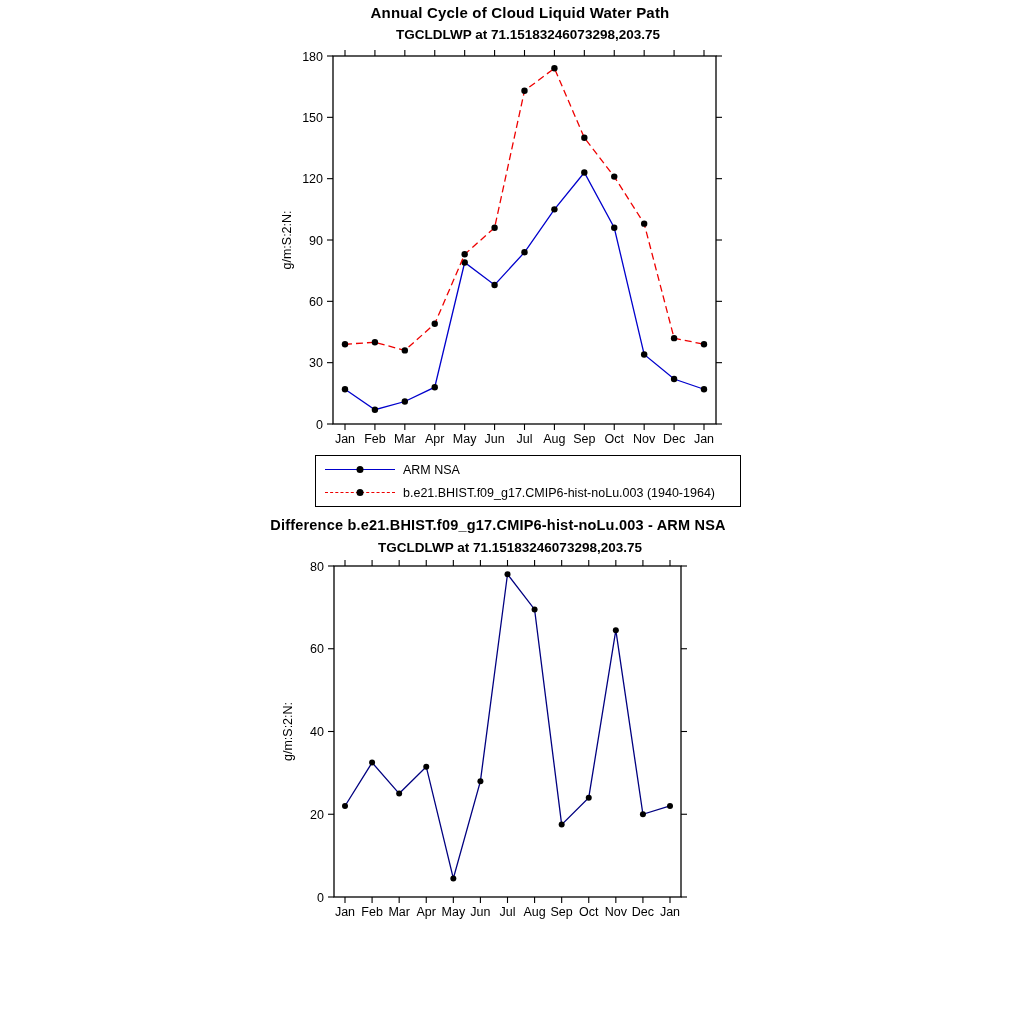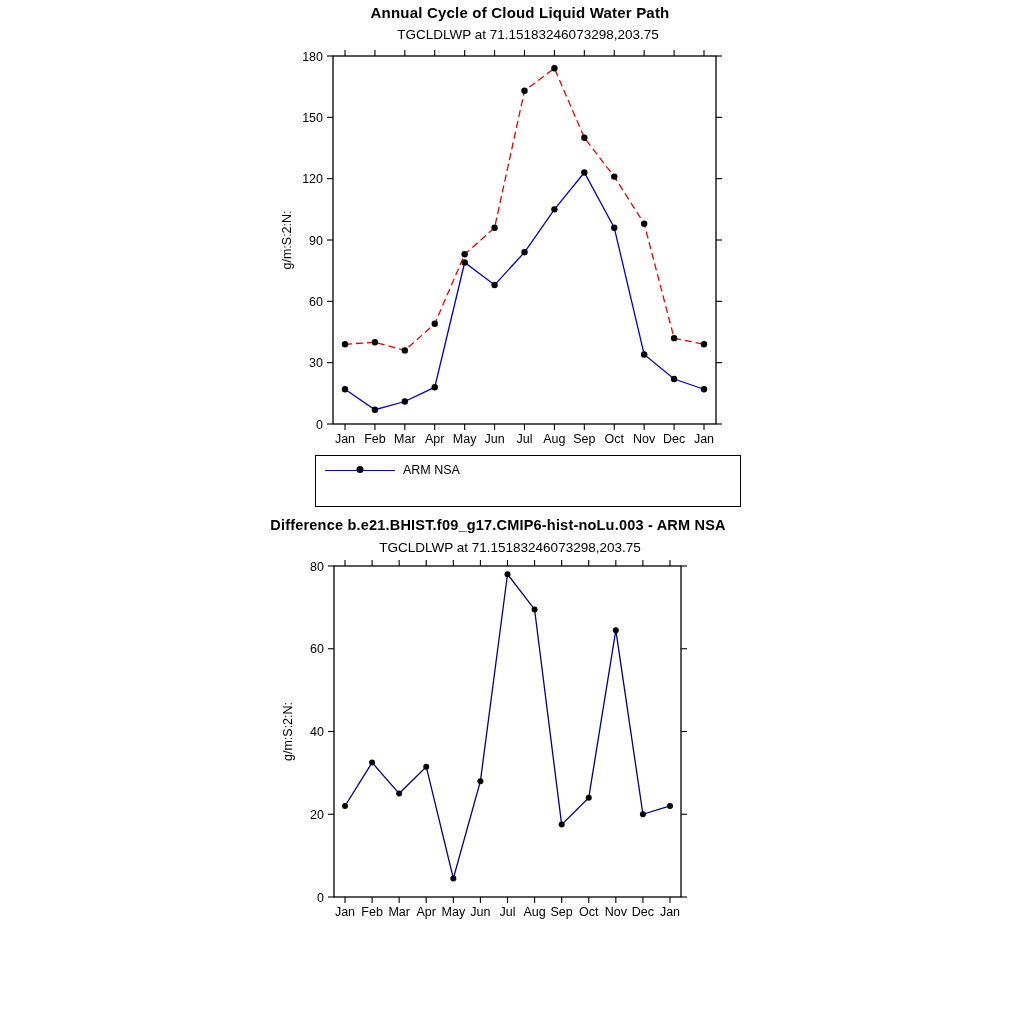--- a/index.html
+++ b/index.html
@@ -3,26 +3,26 @@
 <meta charset="utf-8">
 <style>
   html,body{margin:0;padding:0;}
   body{
     width:1024px;height:1024px;position:relative;background:#ffffff;
     font-family:"Liberation Sans","DejaVu Sans",sans-serif;color:#000;
     overflow:hidden;
   }
   .abs{position:absolute;}
   .chart-title{font-weight:bold;font-size:15px;text-align:center;letter-spacing:0.2px;}
-  .chart-subtitle{font-size:13.5px;text-align:center;}
+  .chart-subtitle{font-size:13.5px;text-align:center;font-weight:bold;}
   svg{display:block;}
   svg text{font-family:"Liberation Sans","DejaVu Sans",sans-serif;font-size:12.5px;fill:#000;}
   .legend{
     border:1px solid #000;background:#fff;
-    display:flex;flex-direction:column;justify-content:space-between;
+    display:flex;flex-direction:column;justify-content:center;
     box-sizing:border-box;padding:2px 0;
   }
   .legend-row{display:flex;align-items:center;height:24px;padding-left:9px;}
   .legend-sample{
     width:70px;height:0;border-top:1.6px solid #000;position:relative;
     margin-right:8px;flex:0 0 auto;
   }
   .legend-sample::after{
     content:'';position:absolute;left:50%;top:-4.5px;width:7px;height:7px;
     background:#000;border-radius:50%;transform:translateX(-50%);
@@ -127,20 +127,24 @@
     <circle cx="404.1666666666667" cy="177.64444444444447" r="3.2" fill="#000000"></circle>
     <circle cx="434.0833333333333" cy="292.1333333333333" r="3.2" fill="#000000"></circle>
     <circle cx="464" cy="298.26666666666665" r="3.2" fill="#000000"></circle>
   </svg>
 
 <div class="legend abs" style="left:315px;top:455px;width:426px;height:52px;">
   <div class="legend-row">
     <span class="legend-sample" style="border-top-color: rgb(0, 0, 204); border-top-style: solid;"></span>
     <span class="legend-label">ARM NSA</span>
   </div>
+  <div class="legend-row">
+    <span class="legend-sample" style="border-top-color: rgb(238, 0, 0); border-top-style: dashed;"></span>
+    <span class="legend-label">b.e21.BHIST.f09_g17.CMIP6-hist-noLu.003 (1940-1964)</span>
+  </div>
 </div>
 
 <div class="abs chart-title" style="left:210px;top:517px;width:576px;font-size:14.5px;">Difference b.e21.BHIST.f09_g17.CMIP6-hist-noLu.003 - ARM NSA</div>
 
 <div class="abs chart-subtitle" style="left:222px;top:540px;width:576px;">TGCLDLWP at 71.15183246073298,203.75</div>
 
 <svg id="plot2" class="abs" style="left:240px;top:560px;" width="530" height="380" viewBox="0 0 530 380">
     <line x1="88" y1="337" x2="94" y2="337" stroke="#000" stroke-width="1.1"></line>
     <line x1="441" y1="337" x2="447" y2="337" stroke="#000" stroke-width="1.1"></line>
     <text x="84" y="341.5" text-anchor="end">0</text>

